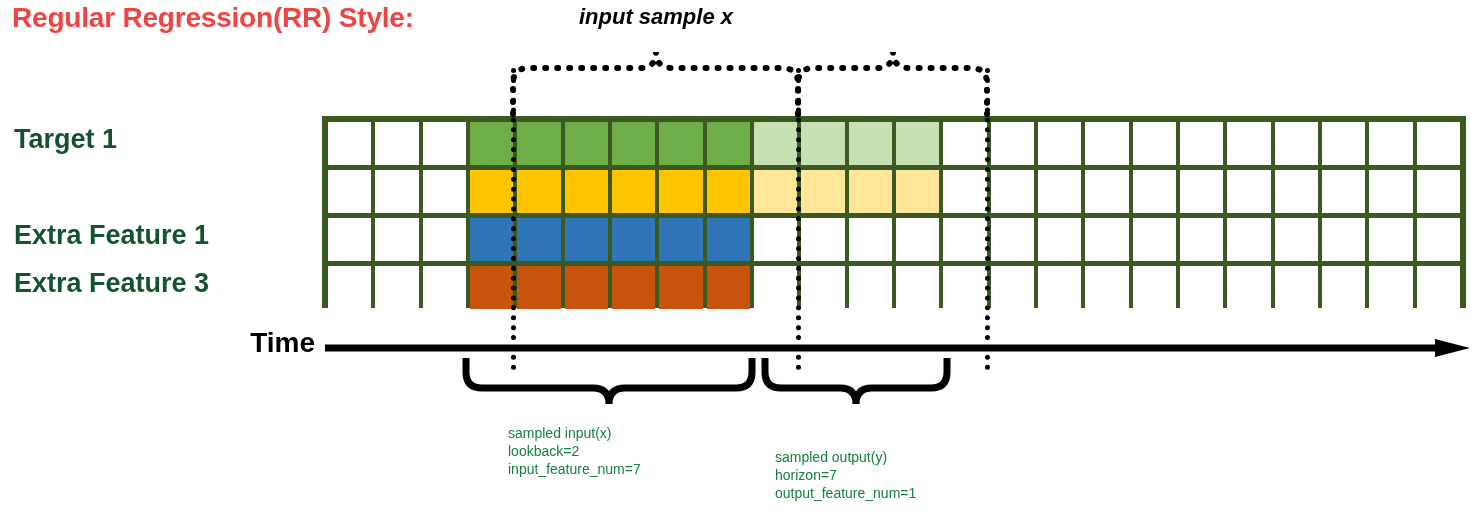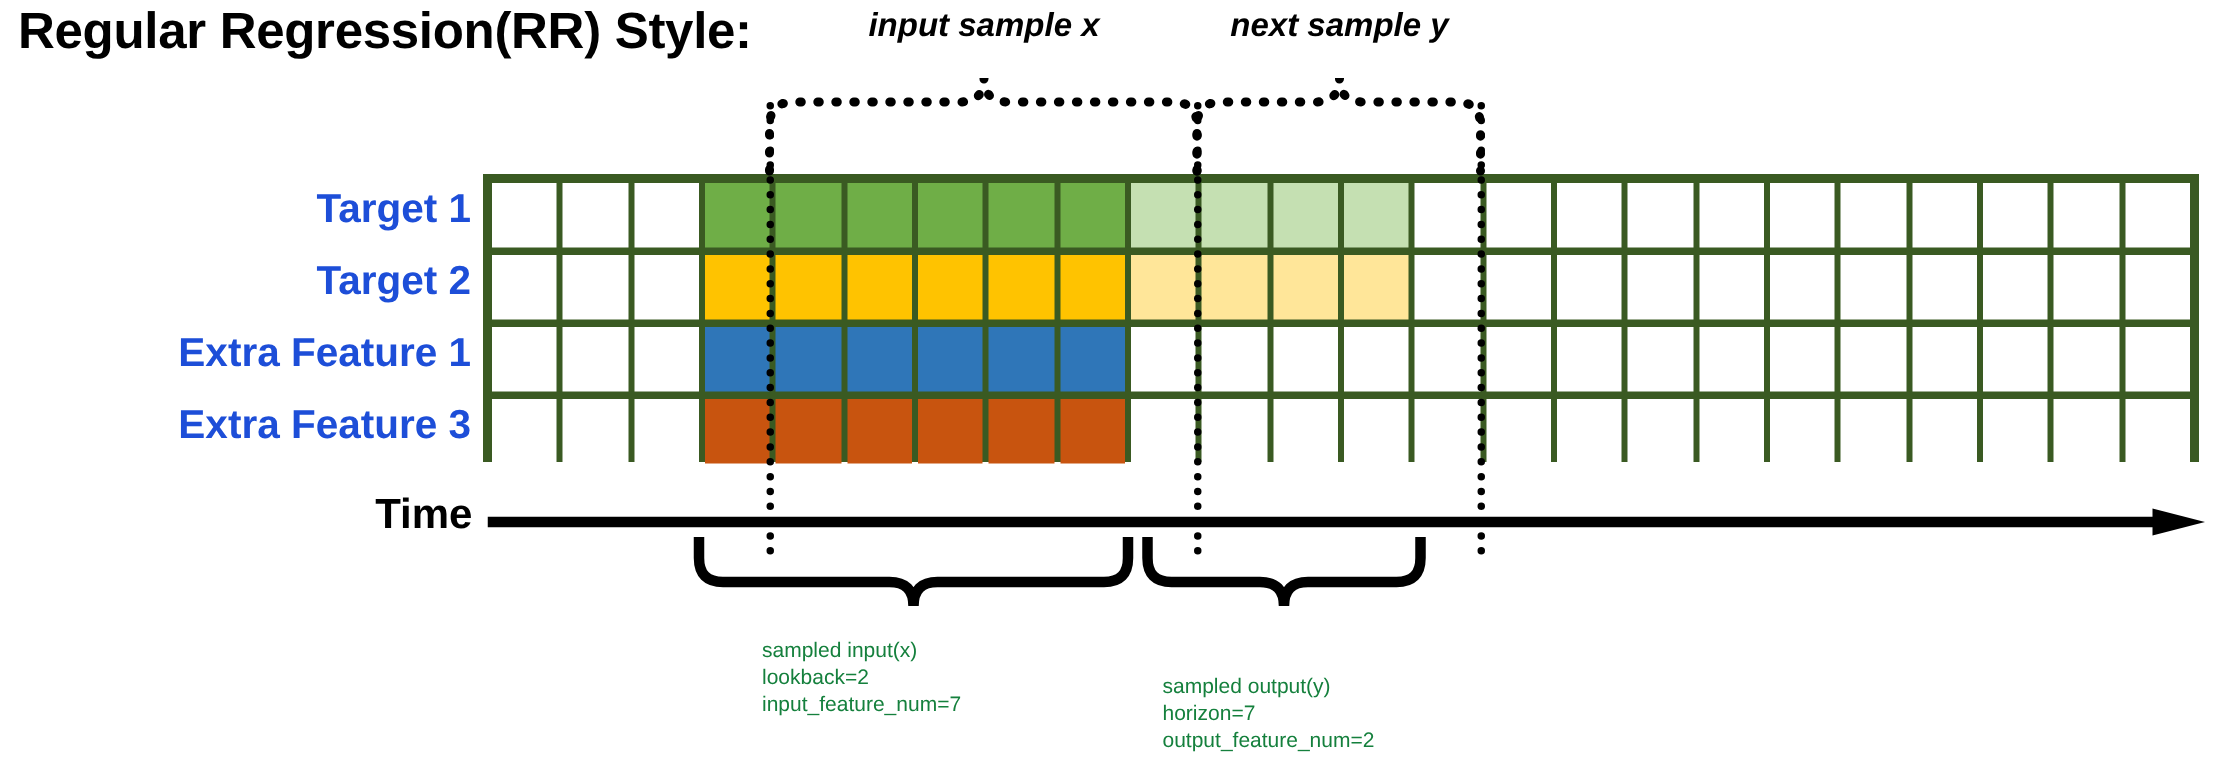--- a/index.html
+++ b/index.html
@@ -16,36 +16,35 @@
     height: 516px;
     background: #ffffff;
     overflow: hidden;
   }
 
   
   #title {
     position: absolute;
     left: 12px;
     top: 2px;
-    font-size: 34px;
+    font-size: 28px;
     font-weight: 700;
-    color: #000000;
+    color: #ef4444;
     letter-spacing: -0.2px;
     white-space: nowrap;
   }
 
   
   .row-label {
     position: absolute;
     right: 0;
     width: 300px;
-    text-align: right;
     font-size: 27px;
     font-weight: 700;
-    color: #1d4ed8;
+    color: #14532d;
     white-space: nowrap;
     line-height: 1;
   }
   #labels {
     position: absolute;
     left: 8px;
     top: 116px;
     width: 306px;
     height: 192px;
   }
@@ -132,21 +131,20 @@
 </style>
 </head>
 <body>
 
 <div id="stage">
 
   <div id="title">Regular Regression(RR) Style:</div>
 
   <div id="labels">
     <div class="row-label" style="top:10px;">Target 1</div>
-    <div class="row-label" style="top:58px;">Target 2</div>
     <div class="row-label" style="top:106px;">Extra Feature 1</div>
     <div class="row-label" style="top:154px;">Extra Feature 3</div>
   </div>
 
   <div id="grid">
       <div class="grid-row" style="top: 0px;">
         <div class="cell" style="left: 2px; width: 43.3333px; background: rgb(255, 255, 255);"></div>
         <div class="cell" style="left: 49.3333px; width: 43.3333px; background: rgb(255, 255, 255);"></div>
         <div class="cell" style="left: 96.6667px; width: 43.3333px; background: rgb(255, 255, 255);"></div>
         <div class="cell" style="left: 144px; width: 43.3333px; background: rgb(111, 174, 71);"></div>
@@ -265,26 +263,25 @@
 
     <path d="M 513 114 L 513 84 Q 513 68 529 68 L 640 68 Q 656 68 656 52 Q 656 68 672 68 L 782 68 Q 798 68 798 84 L 798 114" fill="none" stroke="#000" stroke-width="6" stroke-linecap="round" stroke-dasharray="1 11"></path>
 
     <path d="M 798 114 L 798 84 Q 798 68 814 68 L 877 68 Q 893 68 893 52 Q 893 68 909 68 L 971 68 Q 987 68 987 84 L 987 114" fill="none" stroke="#000" stroke-width="6" stroke-linecap="round" stroke-dasharray="1 11"></path>
 
     <path d="M 466 358 L 466 372 Q 466 388 482 388 L 593 388 Q 609 388 609 404 Q 609 388 625 388 L 736 388 Q 752 388 752 372 L 752 358" fill="none" stroke="#000" stroke-width="7" stroke-linecap="butt"></path>
     <path d="M 765 358 L 765 372 Q 765 388 781 388 L 840 388 Q 856 388 856 404 Q 856 388 872 388 L 931 388 Q 947 388 947 372 L 947 358" fill="none" stroke="#000" stroke-width="7" stroke-linecap="butt"></path>
   </svg>
 
   <div class="top-note" style="left:546px; top:4px; width:220px;">input sample x</div>
-  <div class="top-note" style="left:783px; top:4px; width:220px;">next sample y</div>
 
   <div class="bottom-note" style="left:508px; top:424px;">
     <div>sampled input(x)</div>
     <div>lookback=2</div>
     <div>input_feature_num=7</div>
   </div>
   <div class="bottom-note" style="left:775px; top:448px;">
     <div>sampled output(y)</div>
     <div>horizon=7</div>
-    <div>output_feature_num=2</div>
+    <div>output_feature_num=1</div>
   </div>
 
 </div>
 
 </body></html>

